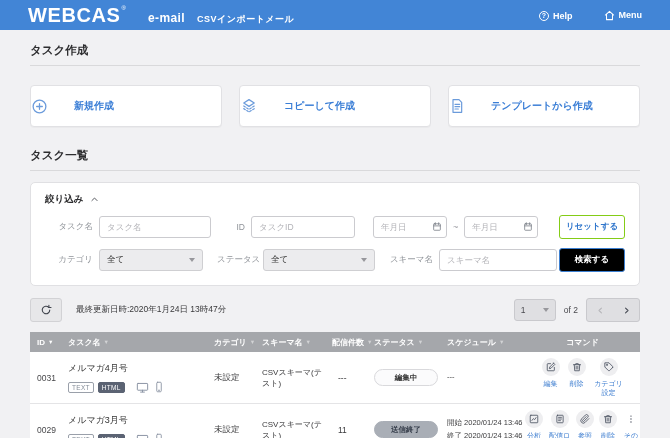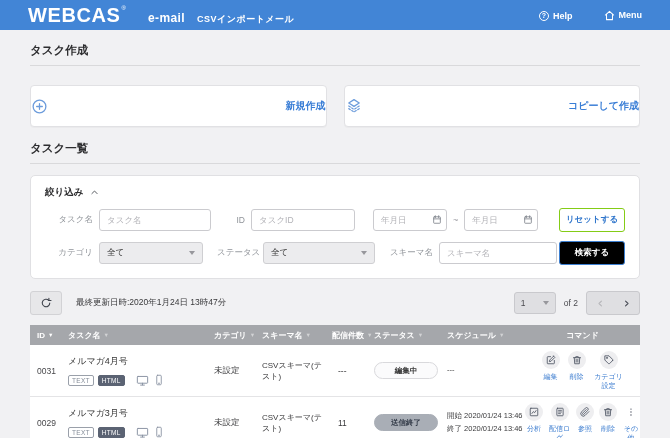--- a/index.html
+++ b/index.html
@@ -19,21 +19,21 @@
   .q-icon{width:10px;height:10px;border:1px solid #fff;border-radius:50%;display:inline-flex;align-items:center;justify-content:center;font-size:7px;font-weight:700}
   .q-icon::before{content:"?"}
 
   .main{padding:0 30px}
 
   
   .section-h{margin-top:13px;font-size:11.5px;font-weight:700;color:#2d2d2f;padding-bottom:7px;border-bottom:1px solid #d9d9db}
 
   
   .cards{display:flex;gap:17px;margin-top:19px}
-  .card{flex:1;height:42px;background:#fff;border:1px solid #e1e1e4;border-radius:4px;display:flex;align-items:center;justify-content:space-between;gap:26px;cursor:pointer;box-shadow:0 1px 1px rgba(0,0,0,.03)}
+  .card{flex:1;height:42px;background:#fff;border:1px solid #e1e1e4;border-radius:4px;display:flex;align-items:center;justify-content:flex-start;gap:26px;cursor:pointer;box-shadow:0 1px 1px rgba(0,0,0,.03)}
   .card .c-ic{color:#6b9bdb}
   .card .c-label{font-size:10px;font-weight:700;color:#3a7ed6}
 
   
   .panel{margin-top:11px;background:#fff;border:1px solid #e0e0e3;border-radius:5px;padding:10px 14px 13px}
   .panel-title{display:flex;align-items:center;gap:7px}
   .panel-title .t{font-size:9.5px;font-weight:700;color:#2d2d2f}
   .chev{color:#55585f}
   .frow{display:flex;align-items:center;margin-top:9px}
   .flabel{font-size:8.5px;color:#8f9399;text-align:right;margin-right:6px;white-space:nowrap}
@@ -140,23 +140,32 @@
     <div class="card">
       <span class="c-ic">
         <svg width="18" height="18" viewBox="0 0 24 24" fill="none" stroke="currentColor" stroke-width="1.6" stroke-linecap="round" stroke-linejoin="round">
             <path d="M12 3.5l7 4.5-7 4.5L5 8l7-4.5z"></path>
             <path d="M5 12l7 4.5L19 12" stroke-dasharray="2.5 2.2"></path>
             <path d="M5 15.5L12 20l7-4.5" stroke-dasharray="2.5 2.2"></path>
           </svg>
       </span>
       <span class="c-label">コピーして作成</span>
     </div>
-  </div>
-
-  <h2 class="section-h" style="margin-top:14px">タスク一覧</h2>
+    <div class="card">
+      <span class="c-ic">
+        <svg width="16" height="16" viewBox="0 0 24 24" fill="none" stroke="currentColor" stroke-width="1.8" stroke-linecap="round" stroke-linejoin="round">
+            <path d="M6 2.5h9l4 4v15H6v-19z"></path>
+            <path d="M9 9.5h7M9 13h7M9 16.5h5"></path>
+          </svg>
+      </span>
+      <span class="c-label">テンプレートから作成</span>
+    </div>
+  </div>
+
+  <h2 class="section-h" style="margin-top:21px">タスク一覧</h2>
 
   <div class="panel">
     <div class="panel-title">
       <span class="t">絞り込み</span>
       <span class="chev">
         <svg width="9" height="9" viewBox="0 0 24 24" fill="none" stroke="currentColor" stroke-width="2.6" stroke-linecap="round" stroke-linejoin="round">
             <path d="M5 15l7-7 7 7"></path>
           </svg>
       </span>
     </div>

